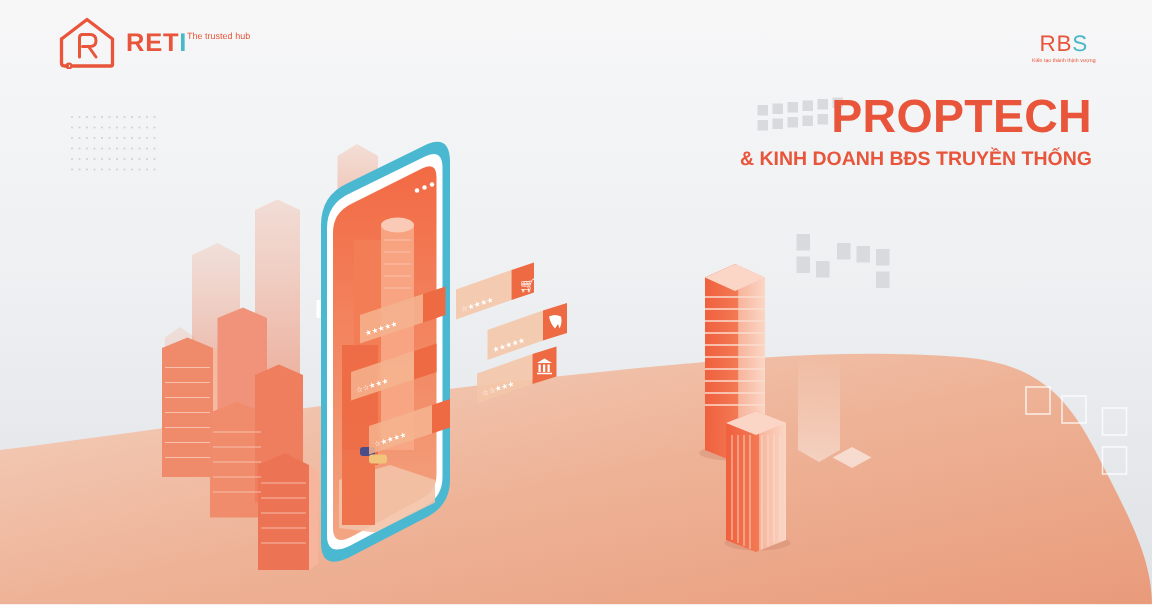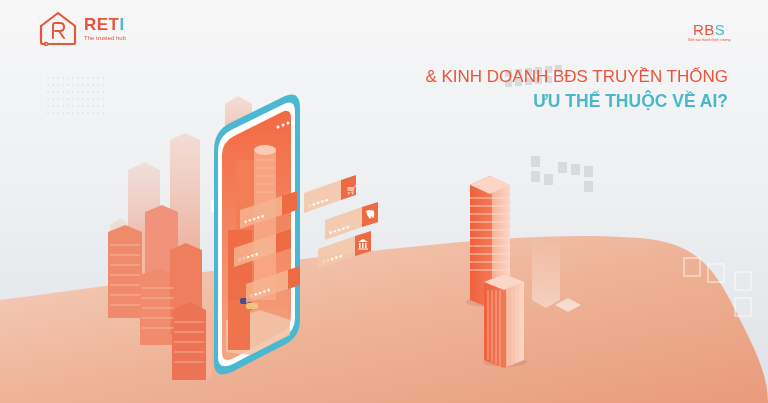--- a/index.html
+++ b/index.html
@@ -5,34 +5,34 @@
   * { box-sizing: border-box; margin: 0; padding: 0; }
   html, body { width: 768px; height: 403px; overflow: hidden; }
   body { font-family: "Liberation Sans", sans-serif; }
   .banner {
     position: relative; width: 768px; height: 403px; overflow: hidden;
     background: linear-gradient(180deg, #f7f7f8 0%, #eef0f2 45%, #dfe2e6 100%);
   }
   
   .logo-reti { position: absolute; left: 38px; top: 10px; display: flex; align-items: center; gap: 6px; }
   .logo-reti .house { width: 40px; height: 36px; }
-  .logo-reti .wordmark { display: flex; flex-direction: column; line-height: 1; }
+  .logo-reti .wordmark { display: flex; flex-direction: row; line-height: 1; }
   .logo-reti .name { font-weight: 700; font-size: 17px; color: #e8553a; letter-spacing: 0.5px; }
   .logo-reti .name .dot { color: #4bb8c9; }
   .logo-reti .tag { font-size: 6px; color: #e8553a; margin-top: 2px; }
 
   .logo-rbs { position: absolute; left: 688px; top: 22px; text-align: center; line-height: 1; }
   .logo-rbs .name { font-weight: 400; font-size: 15px; color: #e8553a; letter-spacing: 0.5px; }
   .logo-rbs .name .s { color: #4bb8c9; }
   .logo-rbs .tag { font-size: 3.5px; color: #e8553a; margin-top: 2px; }
 
   
   .headline { position: absolute; right: 40px; top: 62px; text-align: right; }
   .headline .l1 { font-weight: 700; font-size: 31px; color: #e8553a; line-height: 1; letter-spacing: 0.2px; }
-  .headline .l2 { font-weight: 400; font-size: 17px; color: #e8553a; line-height: 1; margin-top: 6px; }
+  .headline .l2 { font-weight: 700; font-size: 13px; color: #e8553a; line-height: 1; margin-top: 6px; }
   .headline .l3 { font-weight: 700; font-size: 17.5px; color: #4bb8c9; line-height: 1; margin-top: 8px; }
 
   svg.art { position: absolute; left: 0; top: 0; }
 </style>
 </head>
 <body>
 
 <div class="banner">
 
   <svg class="art" width="768" height="403" viewBox="0 0 768 403">
@@ -269,16 +269,16 @@
       <div class="tag">The trusted hub</div>
     </div>
   </div>
 
   <div class="logo-rbs">
     <div class="name"><span>RB</span><span class="s">S</span></div>
     <div class="tag">Kiến tạo thành thịnh vượng</div>
   </div>
 
   <div class="headline">
+    <div class="l1">PROPTECH</div>
     <div class="l2">&amp; KINH DOANH BĐS TRUYỀN THỐNG</div>
-    <div class="l3">ƯU THẾ THUỘC VỀ AI?</div>
   </div>
 </div>
 
 </body></html>

